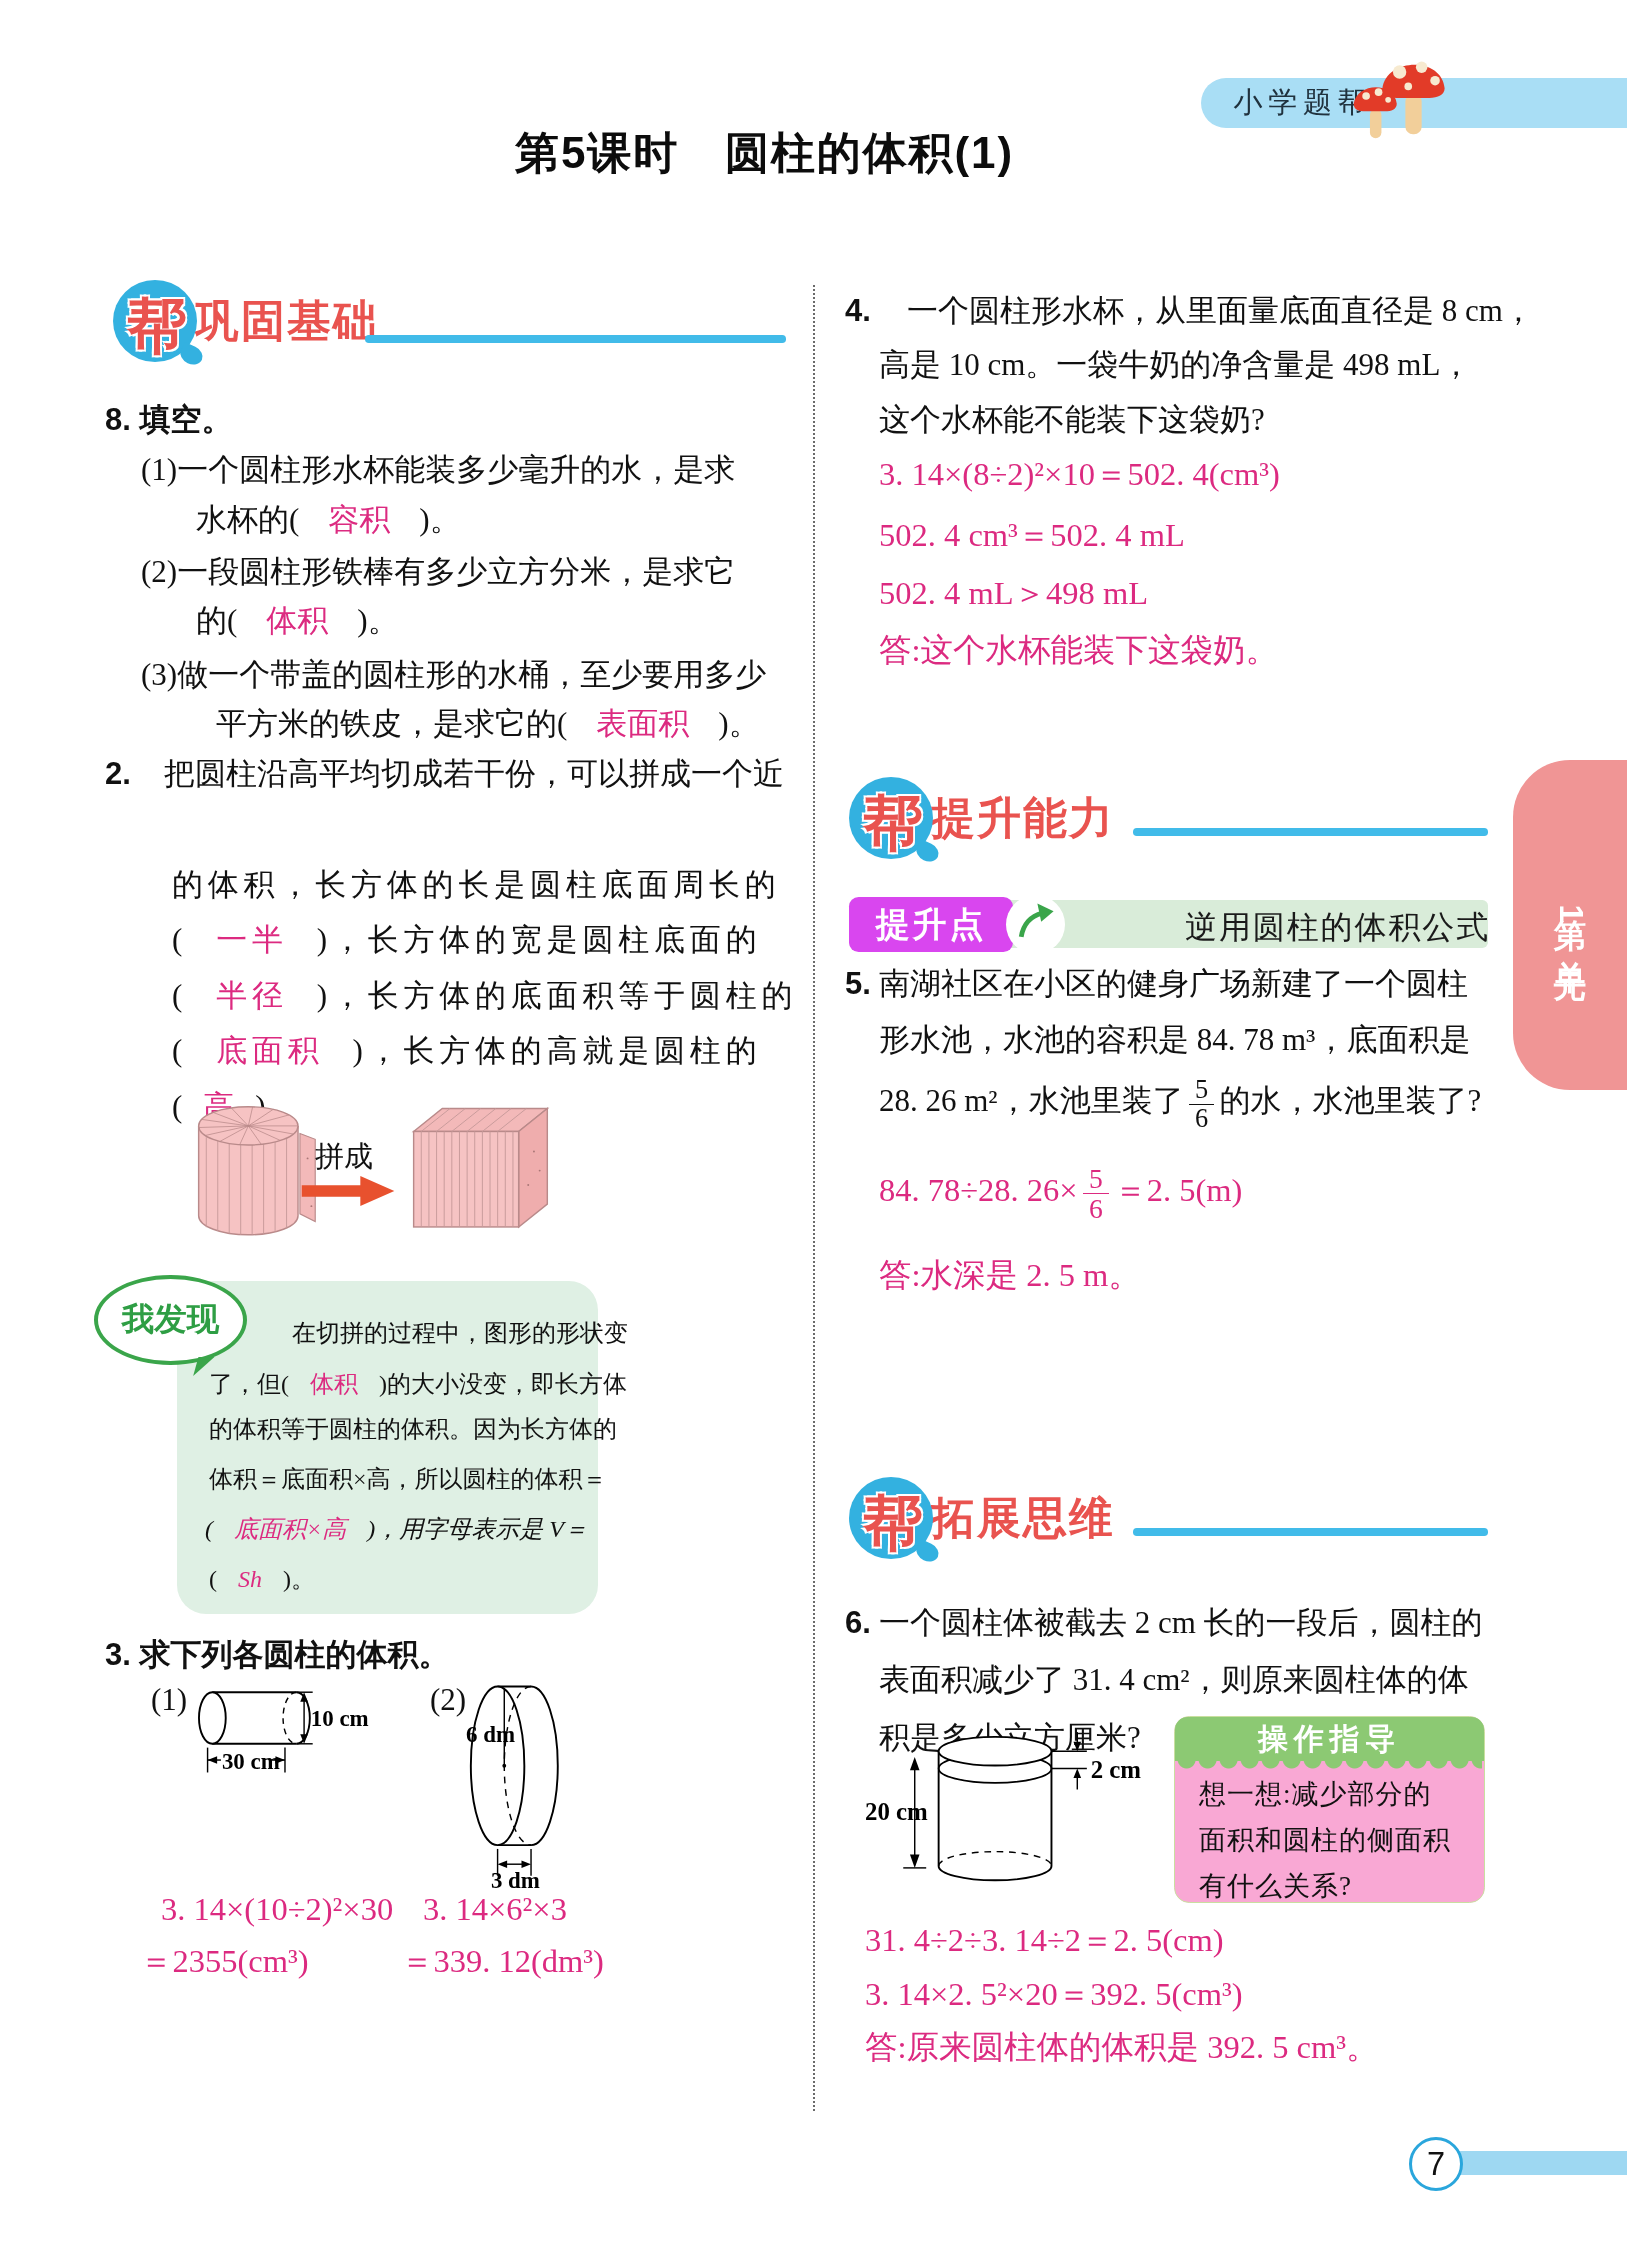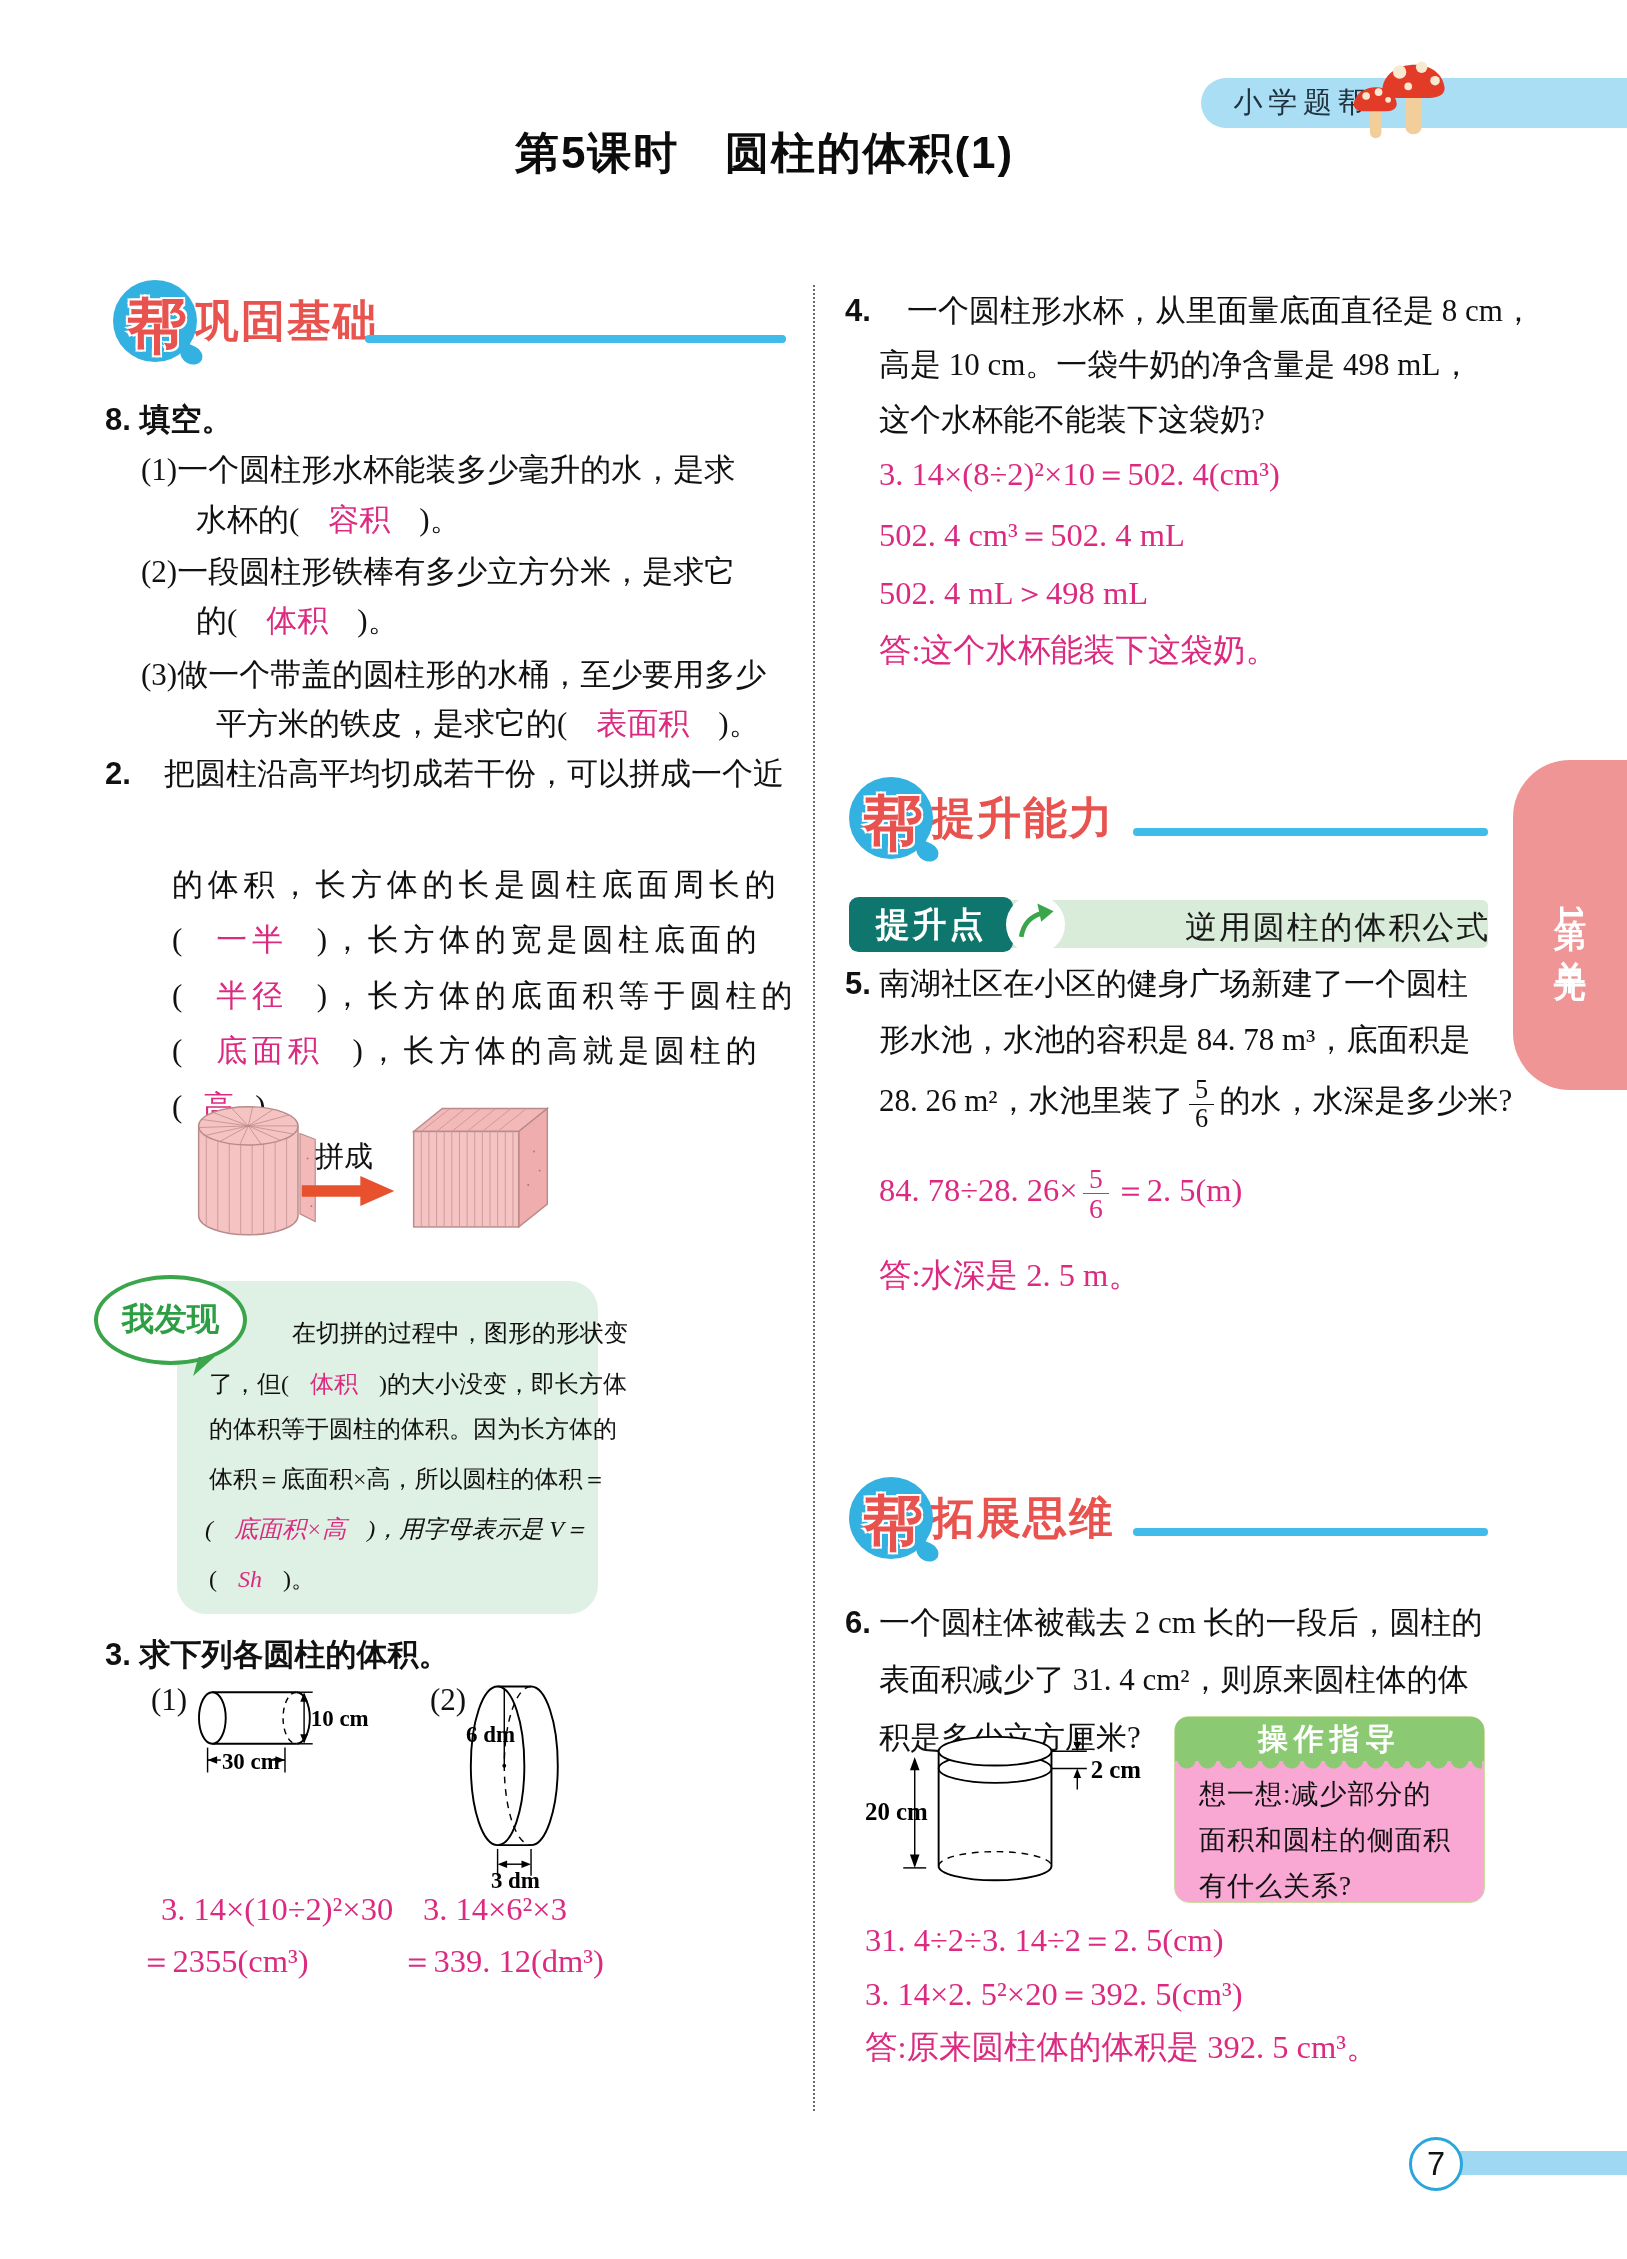--- a/index.html
+++ b/index.html
@@ -40,21 +40,21 @@
   .discover-box{position:absolute;left:177px;top:1281px;width:421px;height:333px;background:#dff0e4;border-radius:29px;}
   .discover-bubble{position:absolute;left:94px;top:1275px;width:153px;height:90px;background:#fff;border:4.8px solid #3aa54a;
                    border-radius:50%;display:flex;align-items:center;justify-content:center;
                    font-family:"Liberation Sans",sans-serif;font-size:32.5px;font-weight:bold;color:#2e9e44;box-sizing:border-box;}
   .discover-bubble:after{content:"";position:absolute;left:91px;bottom:-23px;width:0;height:0;
                          border:8.6px solid transparent;border-top:19px solid #3aa54a;transform:skewX(-35deg);}
   .dln{position:absolute;font-size:24px;white-space:nowrap;}
 
   
   .pp-bar{position:absolute;left:849px;top:900px;width:639px;height:48px;background:#d9ecd9;border-radius:5.7px;}
-  .pp-tag{position:absolute;left:849px;top:897px;width:164px;height:55px;background:#0f766e;border-radius:9.6px;
+  .pp-tag{position:absolute;left:849px;top:897px;width:164px;height:55px;background:#d946ef;border-radius:9.6px;
           display:flex;align-items:center;justify-content:center;color:#fff;font-family:Liberation Sans, sans-serif;
           font-size:34px;font-weight:bold;letter-spacing:2.9px;}
   .pp-arrow{position:absolute;left:1006px;top:895px;width:59px;height:59px;background:#fff;border-radius:50%;}
   .pp-label{position:absolute;left:1185px;top:906px;font-size:32px;letter-spacing:1.9px;color:#1a1a1a;}
 
   
   .guide-box{position:absolute;left:1174px;top:1716px;width:311px;height:187px;background:#f9a8d4;
              border:1.9px solid #c9dfa0;border-radius:15.3px;box-sizing:border-box;}
   .guide-head{position:absolute;left:0;top:0;right:0;height:44px;background:#8cc973;border-radius:12.4px 12.4px 0 0;
               display:flex;align-items:center;justify-content:center;color:#fff;font-family:"Liberation Sans",sans-serif;
@@ -295,21 +295,21 @@
   </div>
   <div class="pp-label">逆用圆柱的体积公式</div>
 
   <div class="ln qnum" style="left:845px;top:965px;">5.</div>
   <div class="ln" style="left:879px;top:965px;">南湖社区在小区的健身广场新建了一个圆柱</div>
   <div class="ln" style="left:879px;top:1021px;">形水池，水池的容积是 84. 78 m³，底面积是</div>
   <div class="ln" style="left:879px;top:1076px;">
     <span>28. 26 m²，水池里装了</span><span class="frac">
         <span class="fn">5</span>
         <span class="fd">6</span>
-      </span><span>的水，水深是多少米?</span>
+      </span><span>的水，水池里装了?</span>
   </div>
   <div class="calc" style="left:879px;top:1164px;">
     <span>84. 78÷28. 26×</span><span class="frac">
         <span class="fn">5</span>
         <span class="fd">6</span>
       </span><span>＝2. 5(m)</span>
   </div>
   <div class="calc" style="left:879px;top:1254px;">答:水深是 2. 5 m。</div>
 
   <div class="badge" style="left:849px;top:1477px;">

